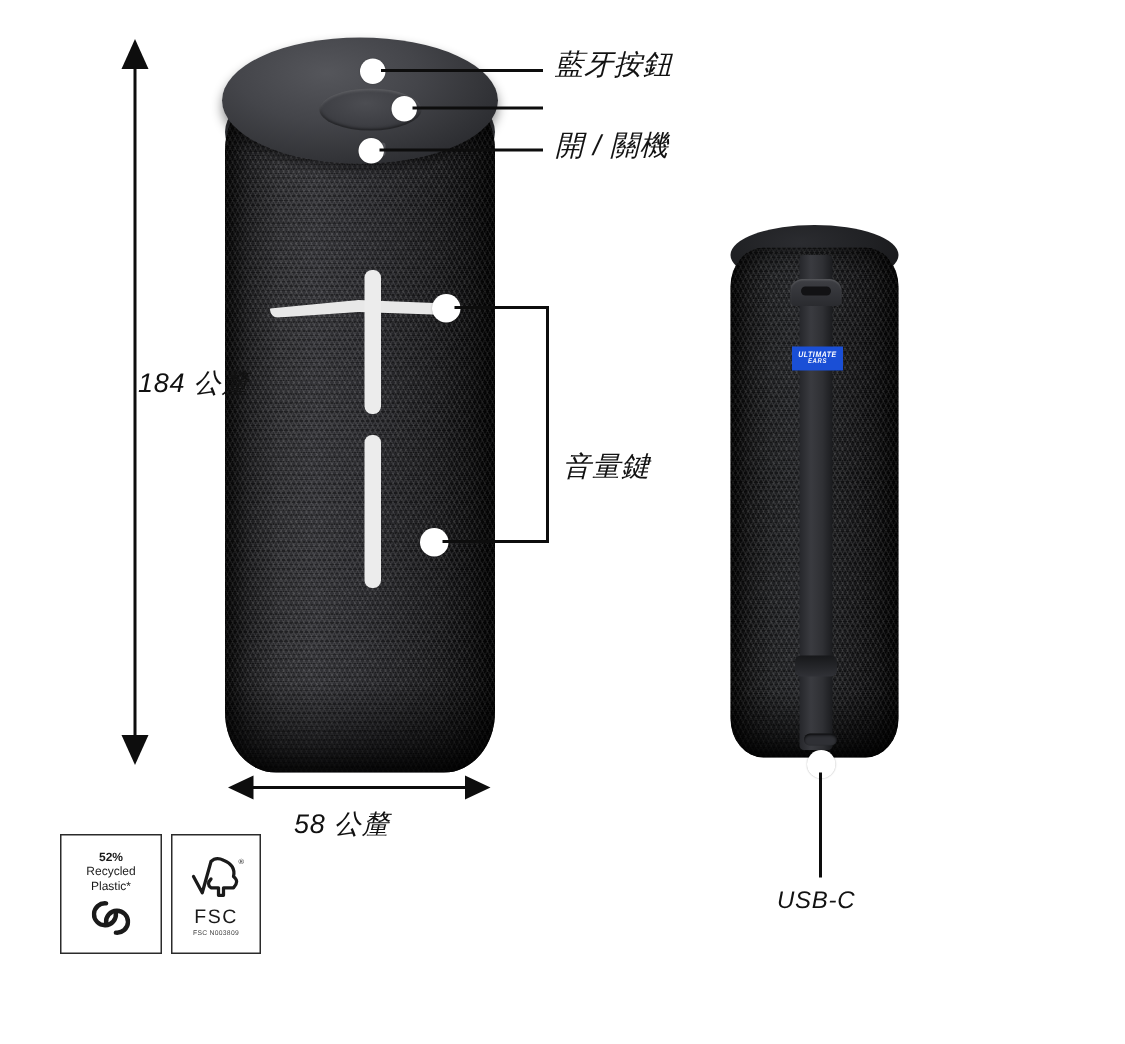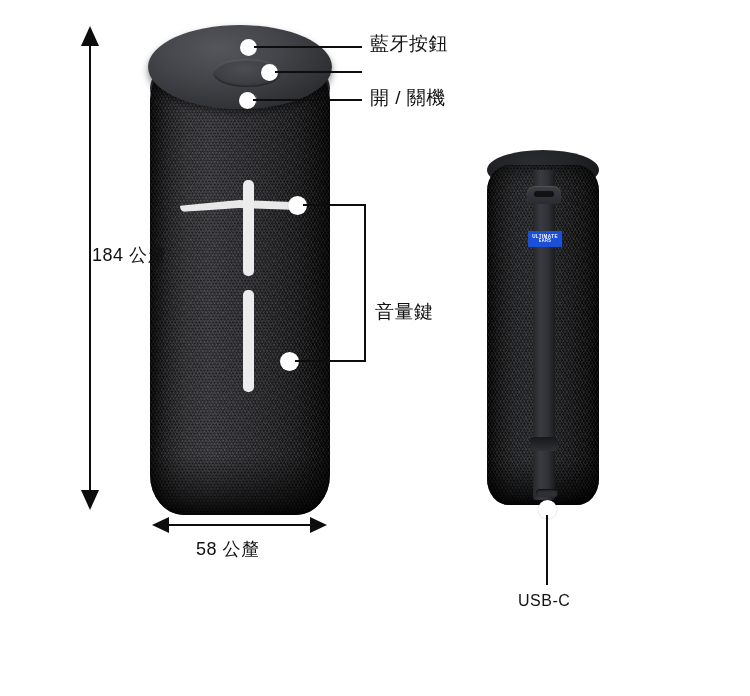--- a/index.html
+++ b/index.html
@@ -5,21 +5,21 @@
   html,body{margin:0;padding:0;}
   body{
     width:750px;height:696px;
     background:#ffffff;
     font-family:"Liberation Sans","DejaVu Sans",sans-serif;
     overflow:hidden;
     position:relative;
     color:#111111;
   }
   #stage{position:absolute;left:0;top:0;width:750px;height:696px;}
-  .abs{position:absolute;}
+  .abs{position:absolute;font-style:italic;}
 
   
   .calloutLabel{
     font-size:19px;
     line-height:22px;
     color:#121212;
     white-space:nowrap;
     letter-spacing:0.5px;
   }
   .dimLabel{
@@ -278,15 +278,34 @@
     </div>
 
     <div class="rearLowerSlot"></div>
     <div class="usbPort"></div>
   </div>
 
   <div class="abs dot" style="left:538px;top:500px;width:19px;height:19px;"></div>
   <div class="abs lead" style="left:546px;top:515px;width:2px;height:70px;"></div>
   <div class="abs usbLabel" style="left:518px;top:592px;">USB-C</div>
 
-
+  <div class="ecoBox" style="left:40px;top:556px;width:66px;height:78px;">
+    <div class="ecoTxt">
+      <b>52%</b><br>
+      <span>Recycled</span><br>
+      <span>Plastic*</span>
+    </div>
+    <svg width="26" height="26" viewBox="0 0 32 32" style="margin-top:4px;">
+      <path d="M12 4a9 9 0 1 0 8 8" fill="none" stroke="#1a1a1a" stroke-width="3.6" stroke-linecap="round"></path>
+      <path d="M20 28a9 9 0 1 0-8-8" fill="none" stroke="#1a1a1a" stroke-width="3.6" stroke-linecap="round"></path>
+    </svg>
+  </div>
+
+  <div class="ecoBox" style="left:114px;top:556px;width:58px;height:78px;">
+    <svg width="40" height="34" viewBox="0 0 48 40">
+      <path d="M6 18 L13 31 L20 6 Q24 2 30 5 Q40 9 38 18 Q43 22 38 27 L30 27 L30 33 L26 33 L26 27 L20 27 Q16 24 20 20" fill="none" stroke="#1a1a1a" stroke-width="2.6" stroke-linejoin="round" stroke-linecap="round"></path>
+      <text x="42" y="8" font-size="6" fill="#1a1a1a" font-family="'Liberation Sans',sans-serif">®</text>
+    </svg>
+    <div class="fscTxt">FSC</div>
+    <div class="fscCode">FSC N003809</div>
+  </div>
 
 </div>
 
 </body></html>

